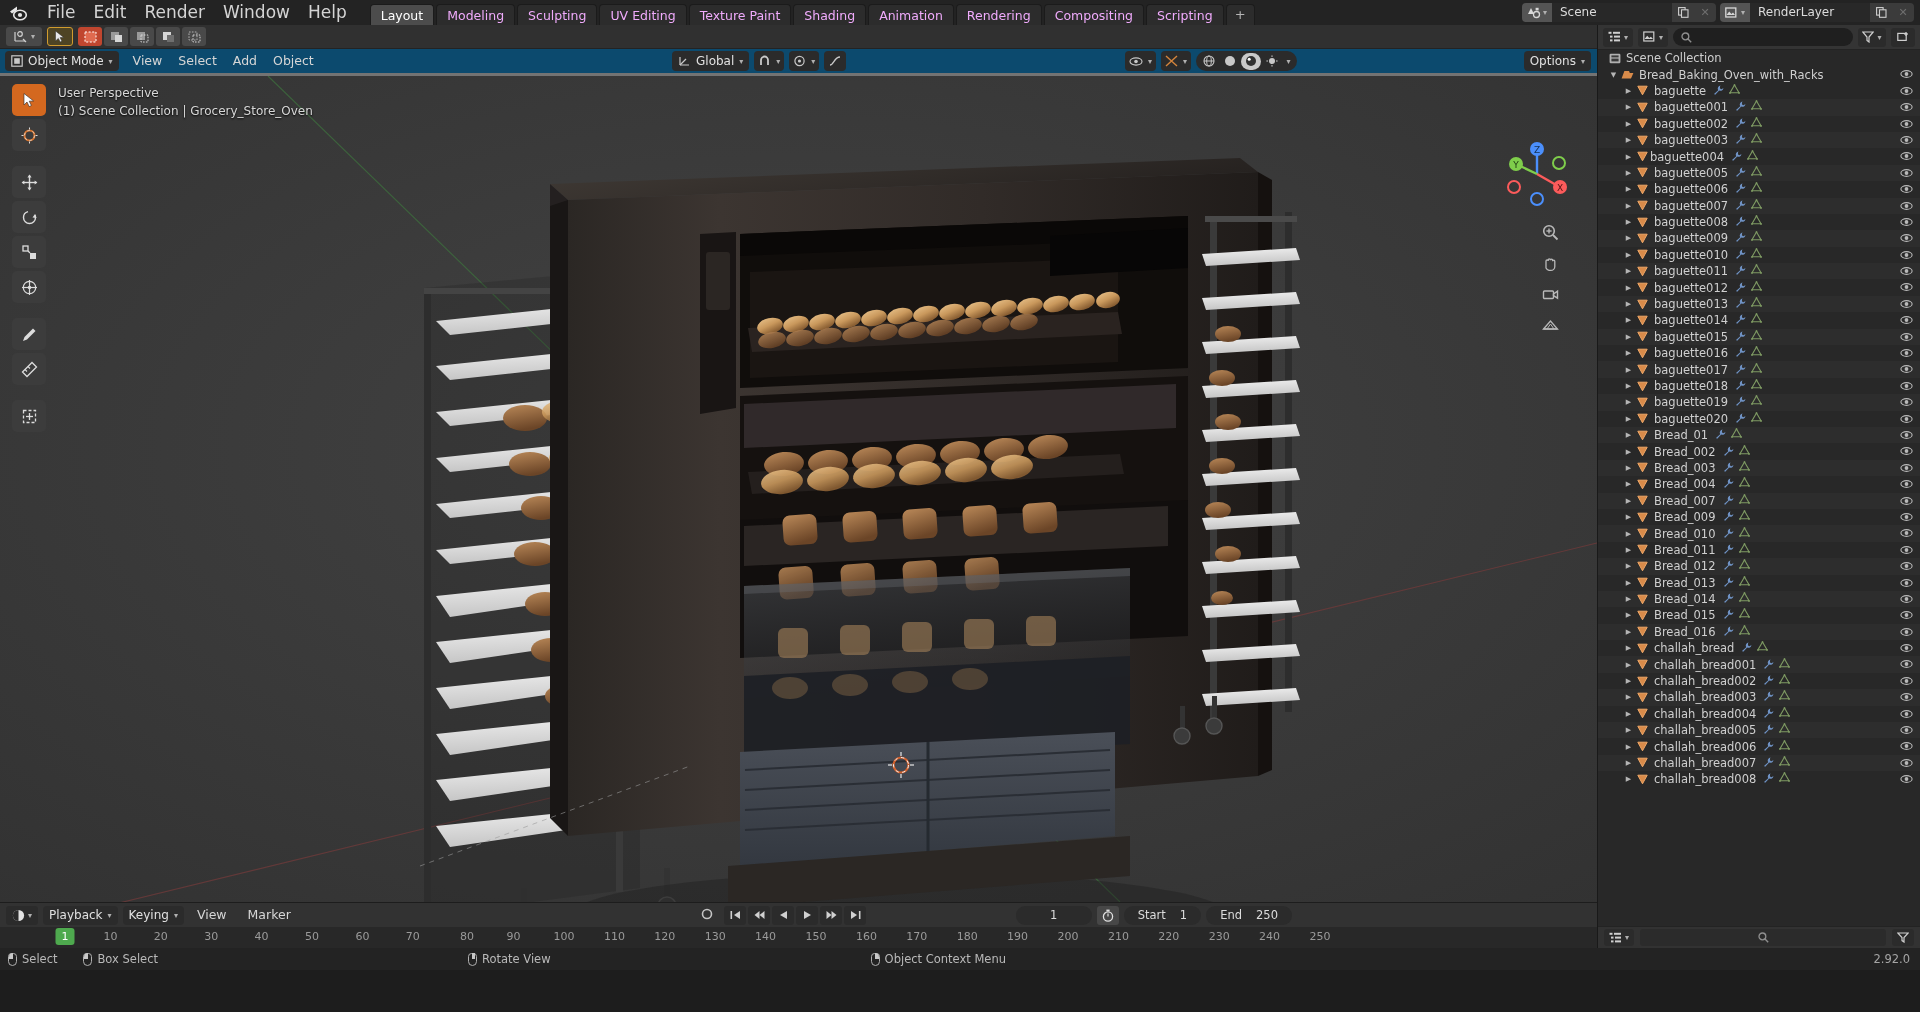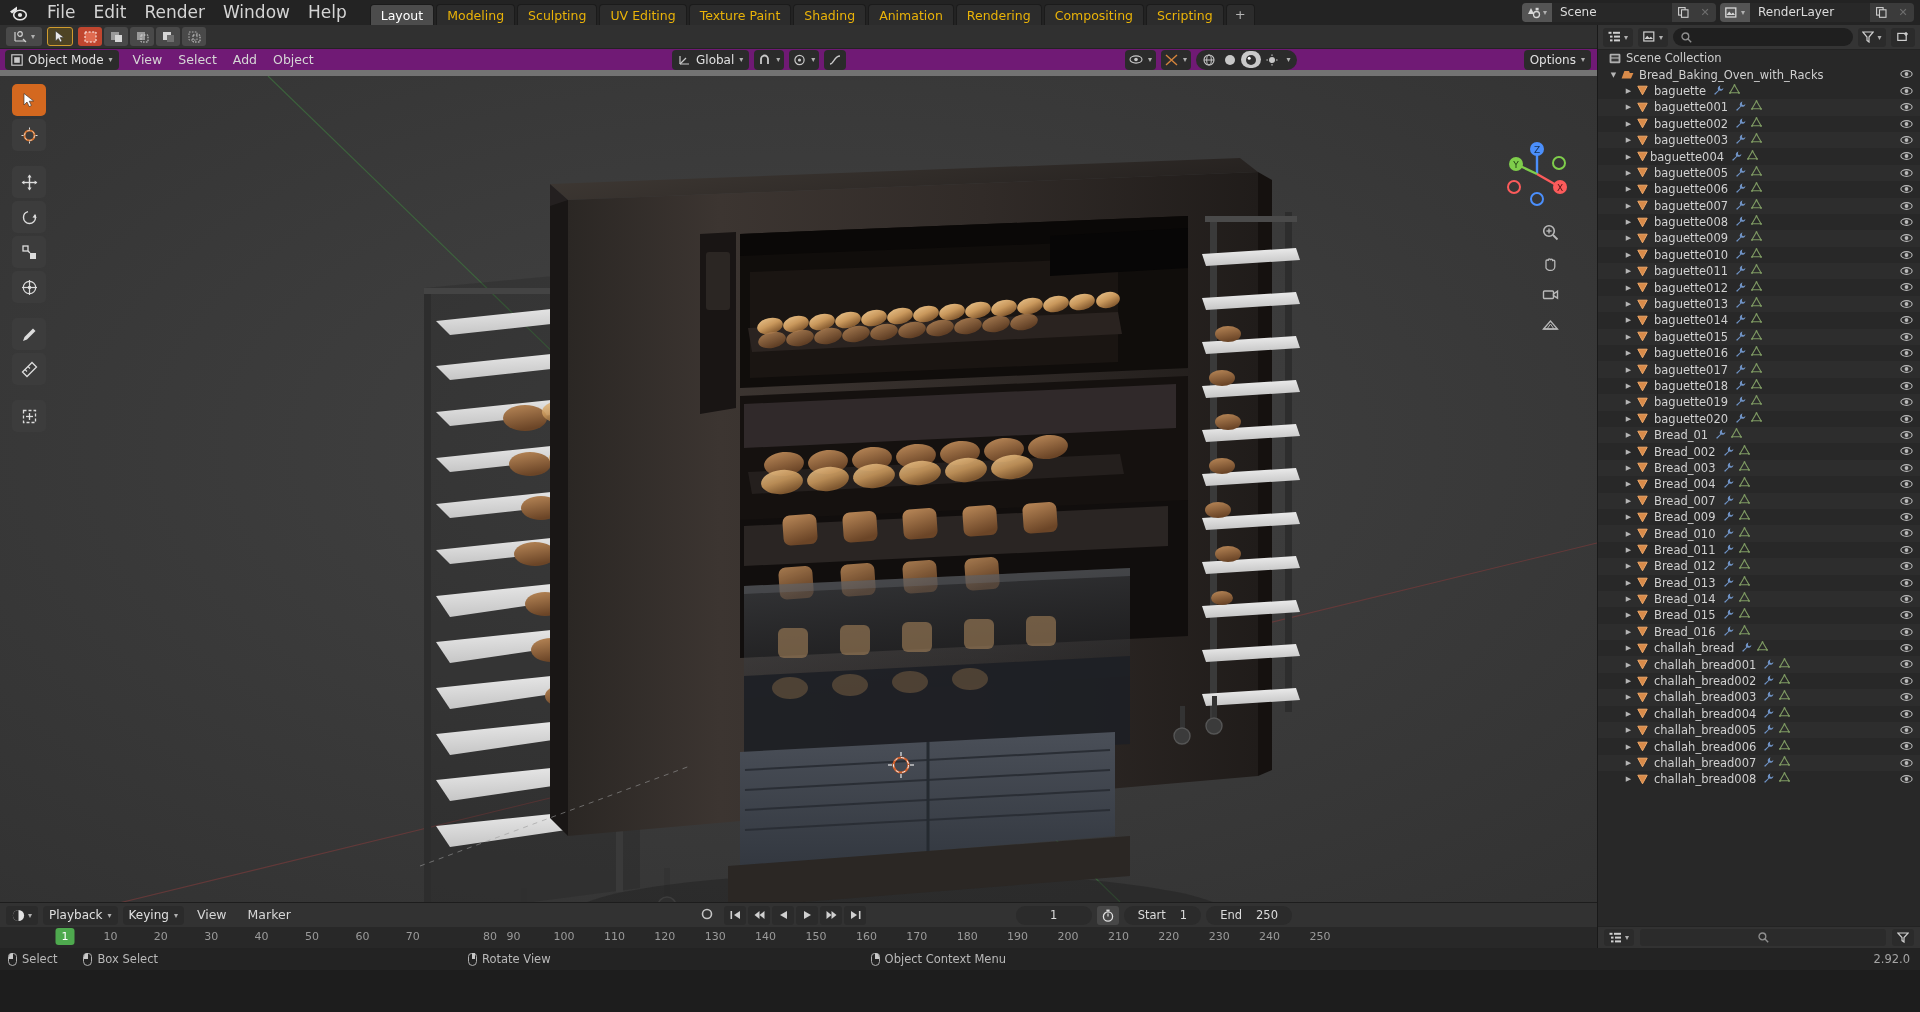--- a/index.html
+++ b/index.html
@@ -8,21 +8,21 @@
   body { font-size:12.5px; color:#e3e3e3; -webkit-font-smoothing:antialiased; }
 
   
   #topbar { height:25px; background:#232323; display:flex; align-items:center;
             padding-left:8px; position:relative; }
   .blender-logo { width:20px; height:18px; margin-right:10px; display:flex;
             align-items:center; justify-content:center; }
   .menu-item { padding:0 9px; line-height:25px; font-size:17px; color:#d4d4d4; cursor:default; }
   #wsTabs { display:flex; align-items:flex-end; height:25px; margin-left:14px; }
   .ws-tab { padding:0 10px; height:21px; line-height:21px; font-size:12.5px;
-            color:#eab308; background:#2c2c2c; border-radius:4px 4px 0 0; margin-right:2px;
+            color:#f0abfc; background:#2c2c2c; border-radius:4px 4px 0 0; margin-right:2px;
             border:1px solid #1b1b1b; border-bottom:none; cursor:default; }
   .ws-tab.active { background:#4c4c4c; color:#ffffff; }
   .ws-plus { padding:0 8px; height:21px; line-height:20px; color:#b5b5b5;
             background:#2c2c2c; border-radius:4px 4px 0 0; border:1px solid #1b1b1b;
             border-bottom:none; font-size:13px; }
   #topRight { position:absolute; right:6px; top:3px; display:flex; align-items:center; gap:4px; }
   .id-block { display:flex; align-items:center; background:#282828; border-radius:4px;
               height:19px; overflow:hidden; }
   .id-icobtn { background:#545454; width:30px; height:19px; display:flex; align-items:center;
                justify-content:center; gap:2px; }
@@ -39,22 +39,22 @@
   #viewportCol { width:1597px; position:relative; background:#303030; }
   #tool-header { height:24px; background:#303030; display:flex; align-items:center;
                  padding:0 6px; gap:5px; border-bottom:1px solid #232323; }
   .hbtn { height:19px; min-width:22px; background:#494949; border-radius:3px;
           display:flex; align-items:center; justify-content:center; gap:3px; padding:0 4px;
           color:#d2d2d2; font-size:11px; }
   .hbtn.active-orange { background:#4e4424; border:1px solid #d19c2e; }
   .hbtn.red { background:#c0462f; }
   .hbtn-group { display:flex; gap:2px; }
 
-  #vp-header { height:27px; background:#701a75; display:flex; align-items:center;
-               padding:0 5px; gap:6px; position:relative; border-bottom:6px solid #737373; }
+  #vp-header { height:27px; background:#0c4a6e; display:flex; align-items:center;
+               padding:0 5px; gap:6px; position:relative; border-bottom:3px solid #737373; }
   .vp-sel { height:20px; background:#2b2b2b; border-radius:4px; display:flex;
             align-items:center; padding:0 6px; gap:5px; font-size:12px; color:#e0e0e0; }
   .vp-menu { font-size:12.5px; color:#d6d6d6; padding:0 8px; line-height:20px; }
   .chev { font-size:8px; color:#b0b0b0; }
   .pill { height:20px; background:#2b2b2b; border-radius:10px; display:flex;
           align-items:center; padding:0 3px; gap:1px; }
   .pill .seg { width:20px; height:17px; display:flex; align-items:center;
                justify-content:center; border-radius:9px; color:#c8c8c8; }
   .pill .seg.onw { background:#c9c9c9; color:#303030; }
 
@@ -608,20 +608,24 @@
 
       <svg style="position:absolute; left:888px; top:676px;" width="26" height="26">
         <circle cx="13" cy="13" r="7.5" fill="none" stroke="#d35f2a" stroke-width="2.2"></circle>
         <circle cx="13" cy="13" r="7.5" fill="none" stroke="#f2f2f2" stroke-width="1" stroke-dasharray="3.5 3.5"></circle>
         <line x1="13" y1="0" x2="13" y2="4" stroke="#e8e8e8" stroke-width="1.2"></line>
         <line x1="13" y1="22" x2="13" y2="26" stroke="#e8e8e8" stroke-width="1.2"></line>
         <line x1="0" y1="13" x2="4" y2="13" stroke="#e8e8e8" stroke-width="1.2"></line>
         <line x1="22" y1="13" x2="26" y2="13" stroke="#e8e8e8" stroke-width="1.2"></line>
       </svg>
 
+      <div id="vp-overlay-text">
+        <div>User Perspective</div>
+        <div>(1) Scene Collection | Grocery_Store_Oven</div>
+      </div>
 
       <div id="toolbar-left">
         <div class="tool-btn sel">
           <svg width="16" height="16" viewBox="0 0 16 16">
             <path d="M3 1.5 L3 13 L6 10 L8.2 14.6 L10.4 13.5 L8.2 9.2 L12.6 9 Z" fill="#fff" stroke="#2a2a2a" stroke-width="0.6"></path>
           </svg>
         </div>
         <div class="tool-btn">
           <svg width="17" height="17" viewBox="0 0 17 17">
             <circle cx="8.5" cy="8.5" r="5" fill="none" stroke="#d8752f" stroke-width="2"></circle>
@@ -819,21 +823,21 @@
         </div>
       </div>
       <div id="tl-ruler">
           <div class="tick" style="left: 110.4px;">10</div>
           <div class="tick" style="left: 160.8px;">20</div>
           <div class="tick" style="left: 211.2px;">30</div>
           <div class="tick" style="left: 261.6px;">40</div>
           <div class="tick" style="left: 312px;">50</div>
           <div class="tick" style="left: 362.4px;">60</div>
           <div class="tick" style="left: 412.8px;">70</div>
-          <div class="tick" style="left: 490px;">80</div>
+          <div class="tick" style="left: 467px;">80</div>
           <div class="tick" style="left: 513.6px;">90</div>
           <div class="tick" style="left: 564px;">100</div>
           <div class="tick" style="left: 614.4px;">110</div>
           <div class="tick" style="left: 664.8px;">120</div>
           <div class="tick" style="left: 715.2px;">130</div>
           <div class="tick" style="left: 765.6px;">140</div>
           <div class="tick" style="left: 816px;">150</div>
           <div class="tick" style="left: 866.4px;">160</div>
           <div class="tick" style="left: 916.8px;">170</div>
           <div class="tick" style="left: 967.2px;">180</div>

